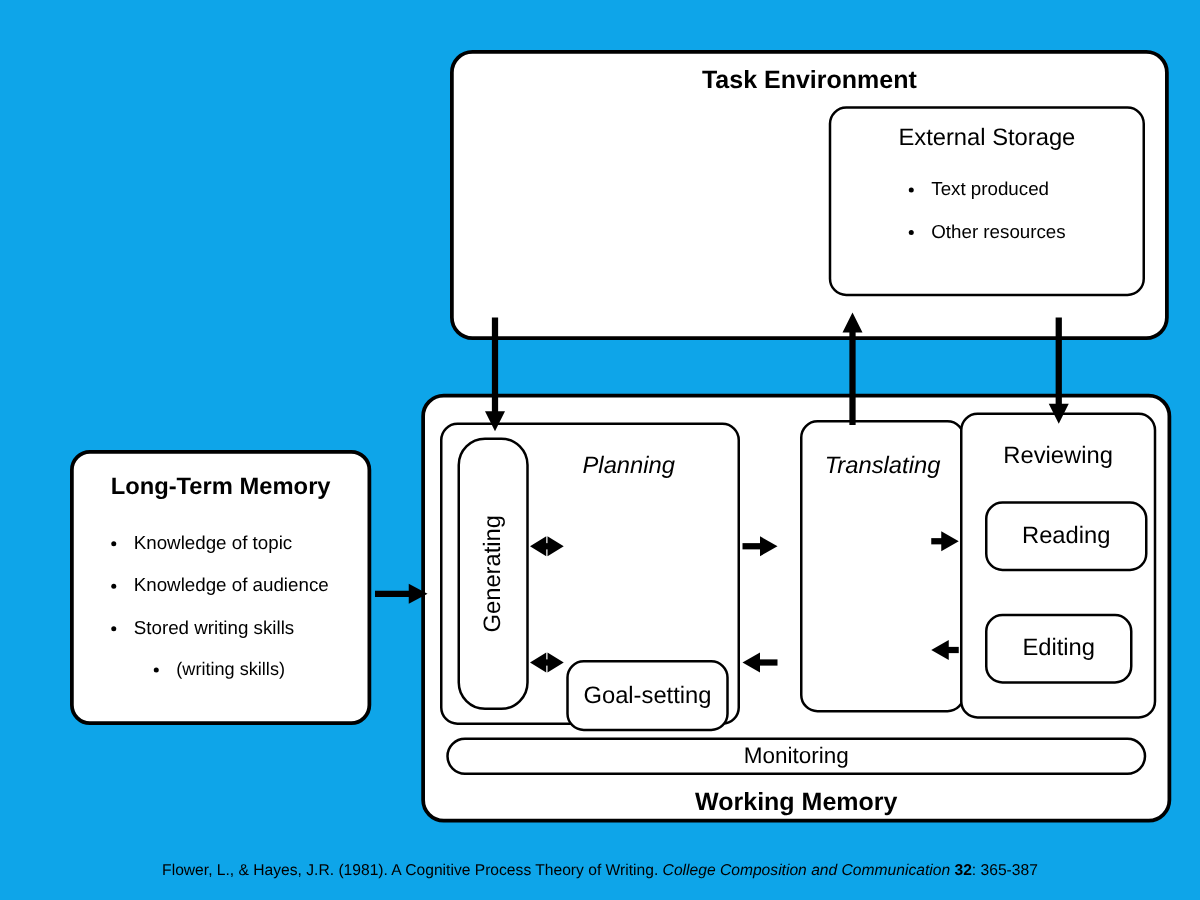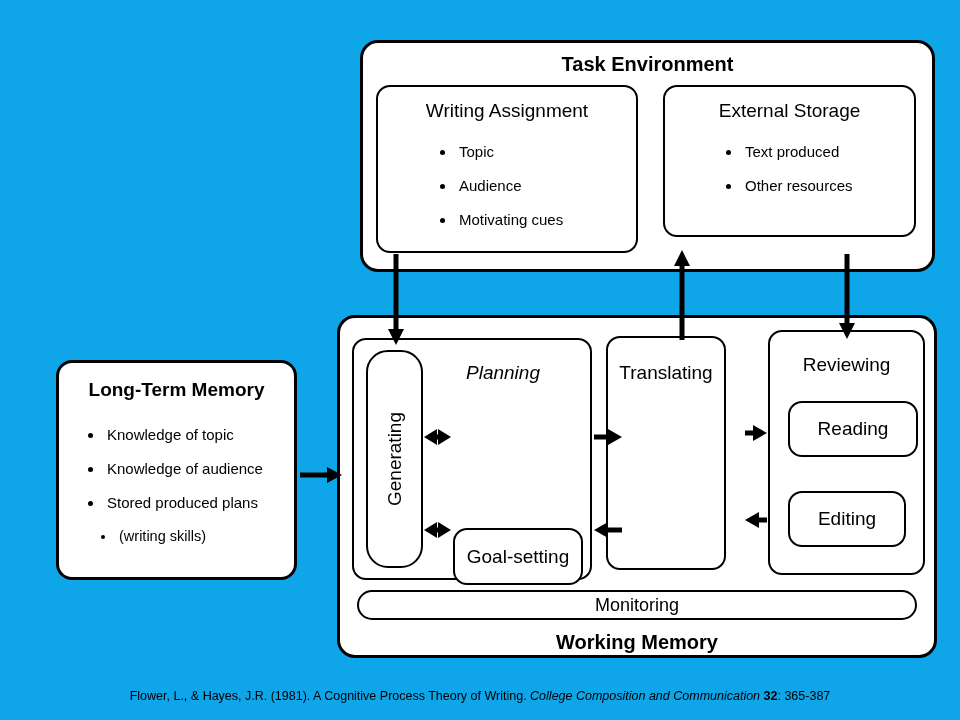--- a/index.html
+++ b/index.html
@@ -40,21 +40,21 @@
     padding: 0;
     list-style: disc outside;
     font-size: 15px;
   }
   ul.bullets li {
     margin-bottom: 17px;
     padding-left: 3px;
   }
   ul.bullets li.sub {
     list-style: disc outside;
-    margin-left: 12px;
+    margin-left: 34px;
     font-size: 14.5px;
   }
   .label-center {
     position: absolute;
     left: 0; right: 0; top: 50%;
     transform: translateY(-50%);
     text-align: center;
     font-size: 19px;
   }
   .rotated-label {
@@ -83,43 +83,35 @@
 </style>
 </head>
 <body>
 
 <div class="diagram">
 
   <div class="box outer" style="left:360px; top:40px; width:575px; height:232px;">
     <div class="title-bold" style="top:10px;">Task Environment</div>
   </div>
 
-  <div class="box" style="left:376px; top:85px; width:262px; height:168px;">
-    <div class="title-reg" style="top:13px;">Writing Assignment</div>
-    <ul class="bullets" style="left:78px; top:56px;">
-      <li>Topic</li>
-      <li>Audience</li>
-      <li>Motivating cues</li>
-    </ul>
-  </div>
 
   <div class="box" style="left:663px; top:85px; width:253px; height:152px;">
     <div class="title-reg" style="top:13px;">External Storage</div>
     <ul class="bullets" style="left:77px; top:56px;">
       <li>Text produced</li>
       <li>Other resources</li>
     </ul>
   </div>
 
   <div class="box outer" style="left:56px; top:360px; width:241px; height:220px; border-radius:16px;">
     <div class="title-bold" style="top:16px; font-size:19px;">Long-Term Memory</div>
     <ul class="bullets" style="left:45px; top:63px;">
       <li>Knowledge of topic</li>
       <li>Knowledge of audience</li>
-      <li>Stored produced plans</li>
+      <li>Stored writing skills</li>
       <li class="sub">(writing skills)</li>
     </ul>
   </div>
 
   <div class="box outer" style="left:337px; top:315px; width:600px; height:343px;">
     <div class="title-bold" style="top:313px;">Working Memory</div>
   </div>
 
   <div class="box" style="left:352px; top:338px; width:240px; height:242px;">
     <div class="title-reg" style="top:22px; left:62px; right:0;font-style:italic;">Planning</div>
@@ -127,21 +119,21 @@
 
   <div class="box" style="left:366px; top:350px; width:57px; height:218px; border-radius:22px;">
     <span class="rotated-label">Generating</span>
   </div>
 
 
   <div class="box" style="left:453px; top:501px; width:130px; height:57px;margin-top:27px;">
     <span class="label-center">Goal-setting</span>
   </div>
 
-  <div class="box" style="left:606px; top:336px; width:120px; height:234px;">
+  <div class="box" style="left:640px; top:336px; width:132px; height:234px;font-style:italic;">
     <div class="title-reg" style="top:24px;">Translating</div>
   </div>
 
   <div class="box" style="left:768px; top:330px; width:157px; height:245px;">
     <div class="title-reg" style="top:22px;">Reviewing</div>
   </div>
 
   <div class="box" style="left:788px; top:401px; width:130px; height:56px;">
     <span class="label-center">Reading</span>
   </div>

